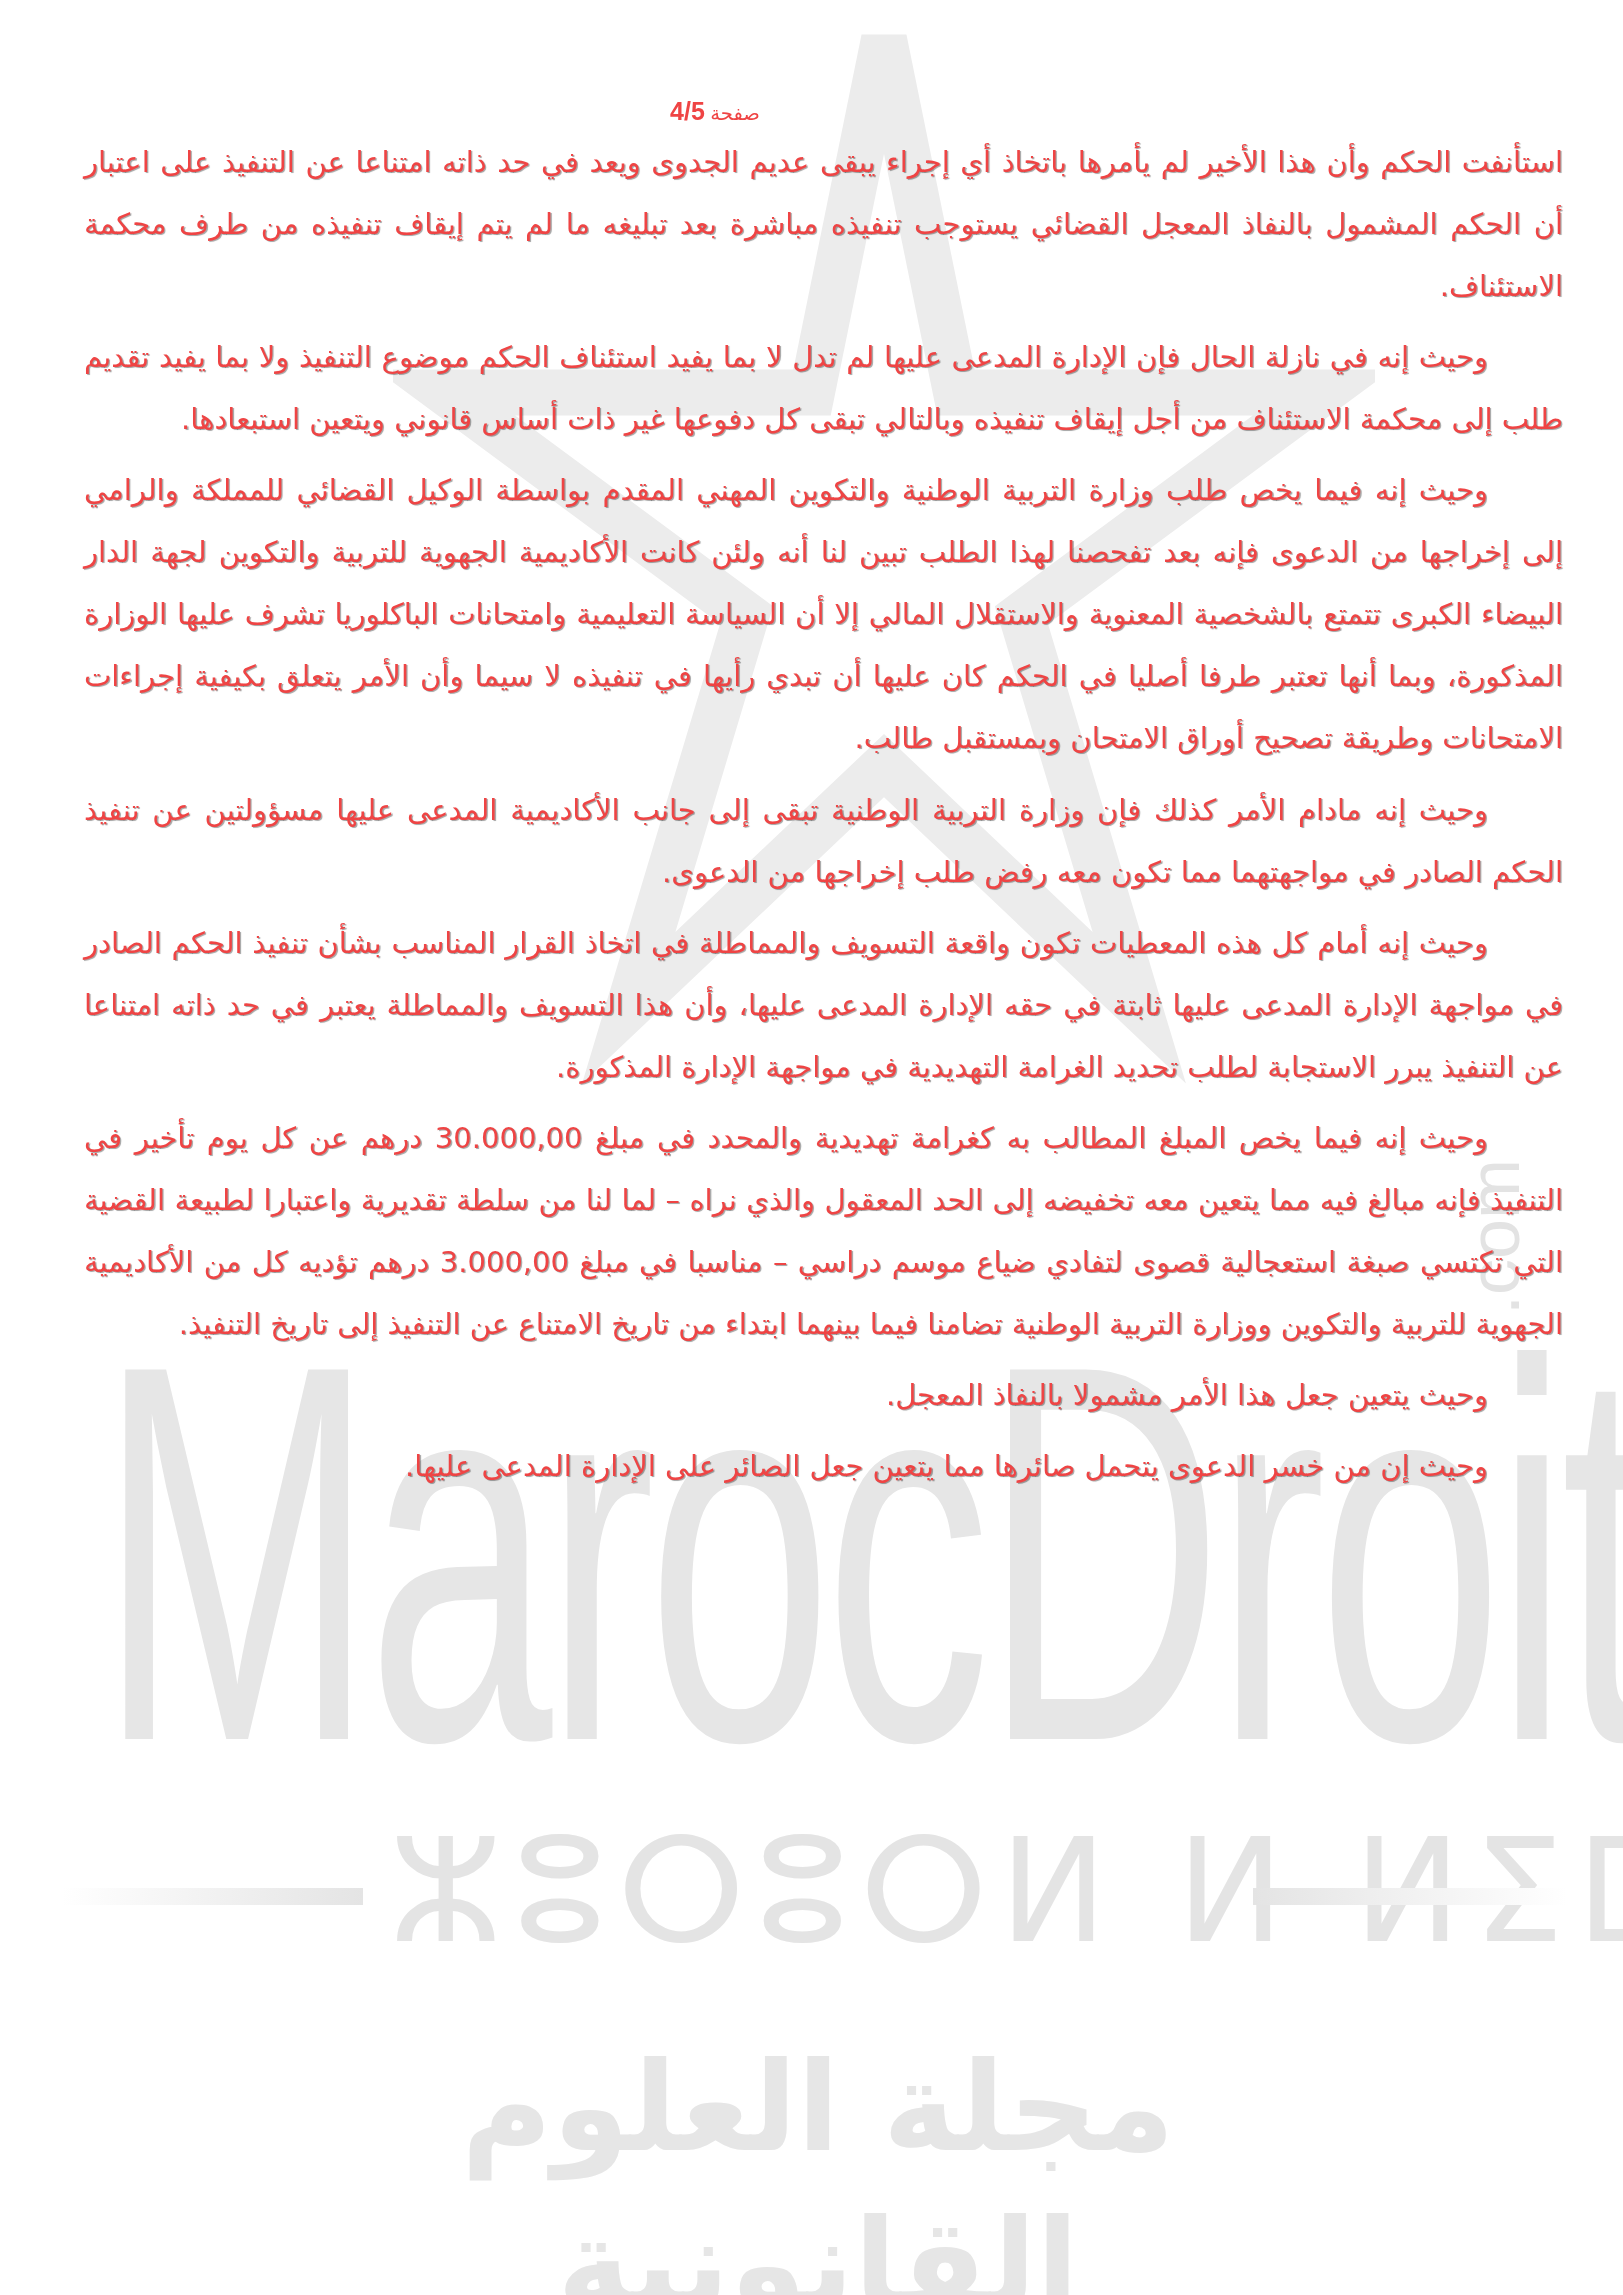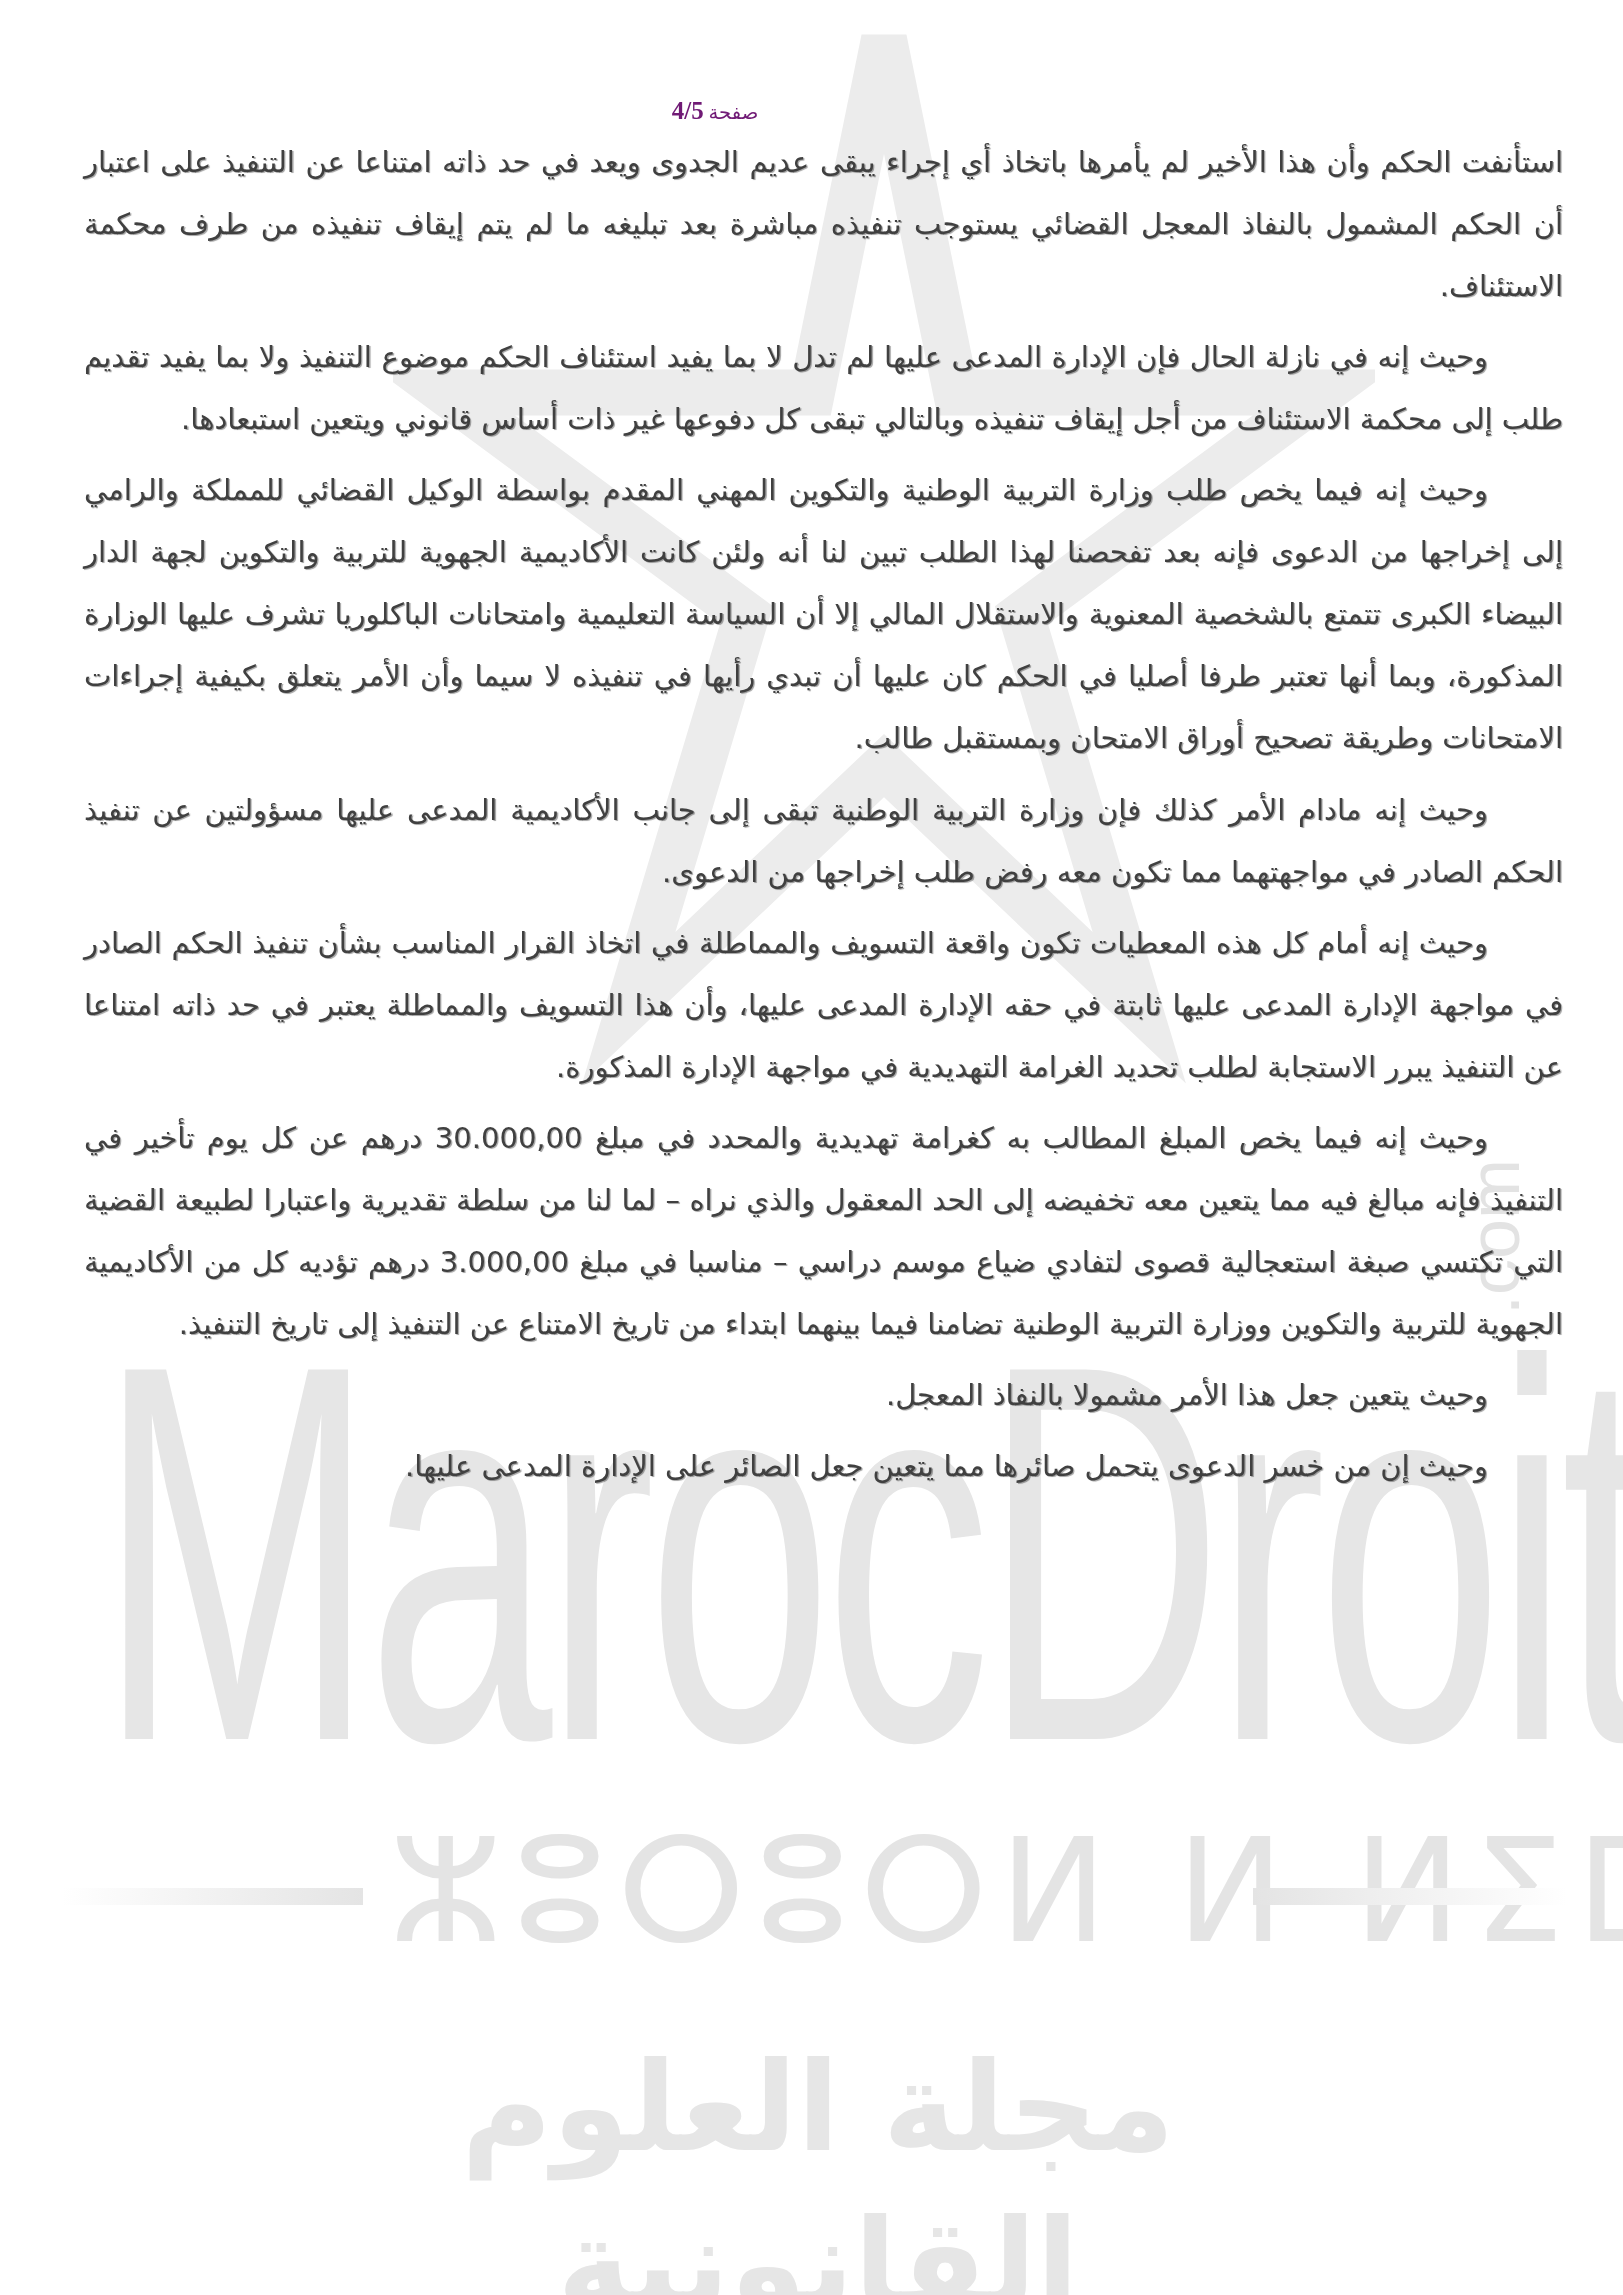--- a/index.html
+++ b/index.html
@@ -18,24 +18,24 @@
     .wm-bar.left { left: 0; width: 301px; }
     .wm-bar.right { right: 0; width: 314px; background: linear-gradient(90deg, #e4e4e4, #ffffff); }
     .wm-tif { position: absolute; left: 327px; top: 0; width: 916px; text-align: center; font-family: "DejaVu Sans", sans-serif;
               font-size: 144px; line-height: 144px; color: #e4e4e4; letter-spacing: 11.8px; white-space: nowrap; }
     .wm-ar { position: absolute; left: 458px; top: 2029px; width: 720px; text-align: center; direction: rtl;
              font-family: "DejaVu Sans", sans-serif; font-weight: bold; font-size: 124px; line-height: 157px; color: #e6e6e6; }
 
     
     .page { position: absolute; left: 0; top: 0; width: 1623px; z-index: 1; }
     .page-header { position: absolute; top: 97px; left: 0; width: 1430px; text-align: center; direction: rtl;
-                   font-family: Liberation Serif, serif; font-size: 19.6px; color: #701a75; }
+                   font-family: Liberation Sans, sans-serif; font-size: 19.6px; color: #ef4444; }
     .page-header .num { font-weight: bold; font-size: 25px; }
     .body-text { position: absolute; left: 84px; top: 131px; width: 1479px; direction: rtl; text-align: justify;
-                 font-family: "DejaVu Sans", "Liberation Sans", sans-serif; font-size: 29px; line-height: 62px; color: #404040;
+                 font-family: "DejaVu Sans", "Liberation Sans", sans-serif; font-size: 29px; line-height: 62px; color: #ef4444;
                  text-shadow: 1.3px 1.3px 0.7px rgba(0,0,0,0.35); }
     .body-text p { margin: 0 0 9.2px 0; text-align-last: right; }
     .body-text p.indent { text-indent: 75px; }
     .body-text p.short { text-align: left; }
   </style>
 </head>
 <body>
 
 <div class="wm">
   <svg class="wm-star" viewBox="0 0 1500 2000">

